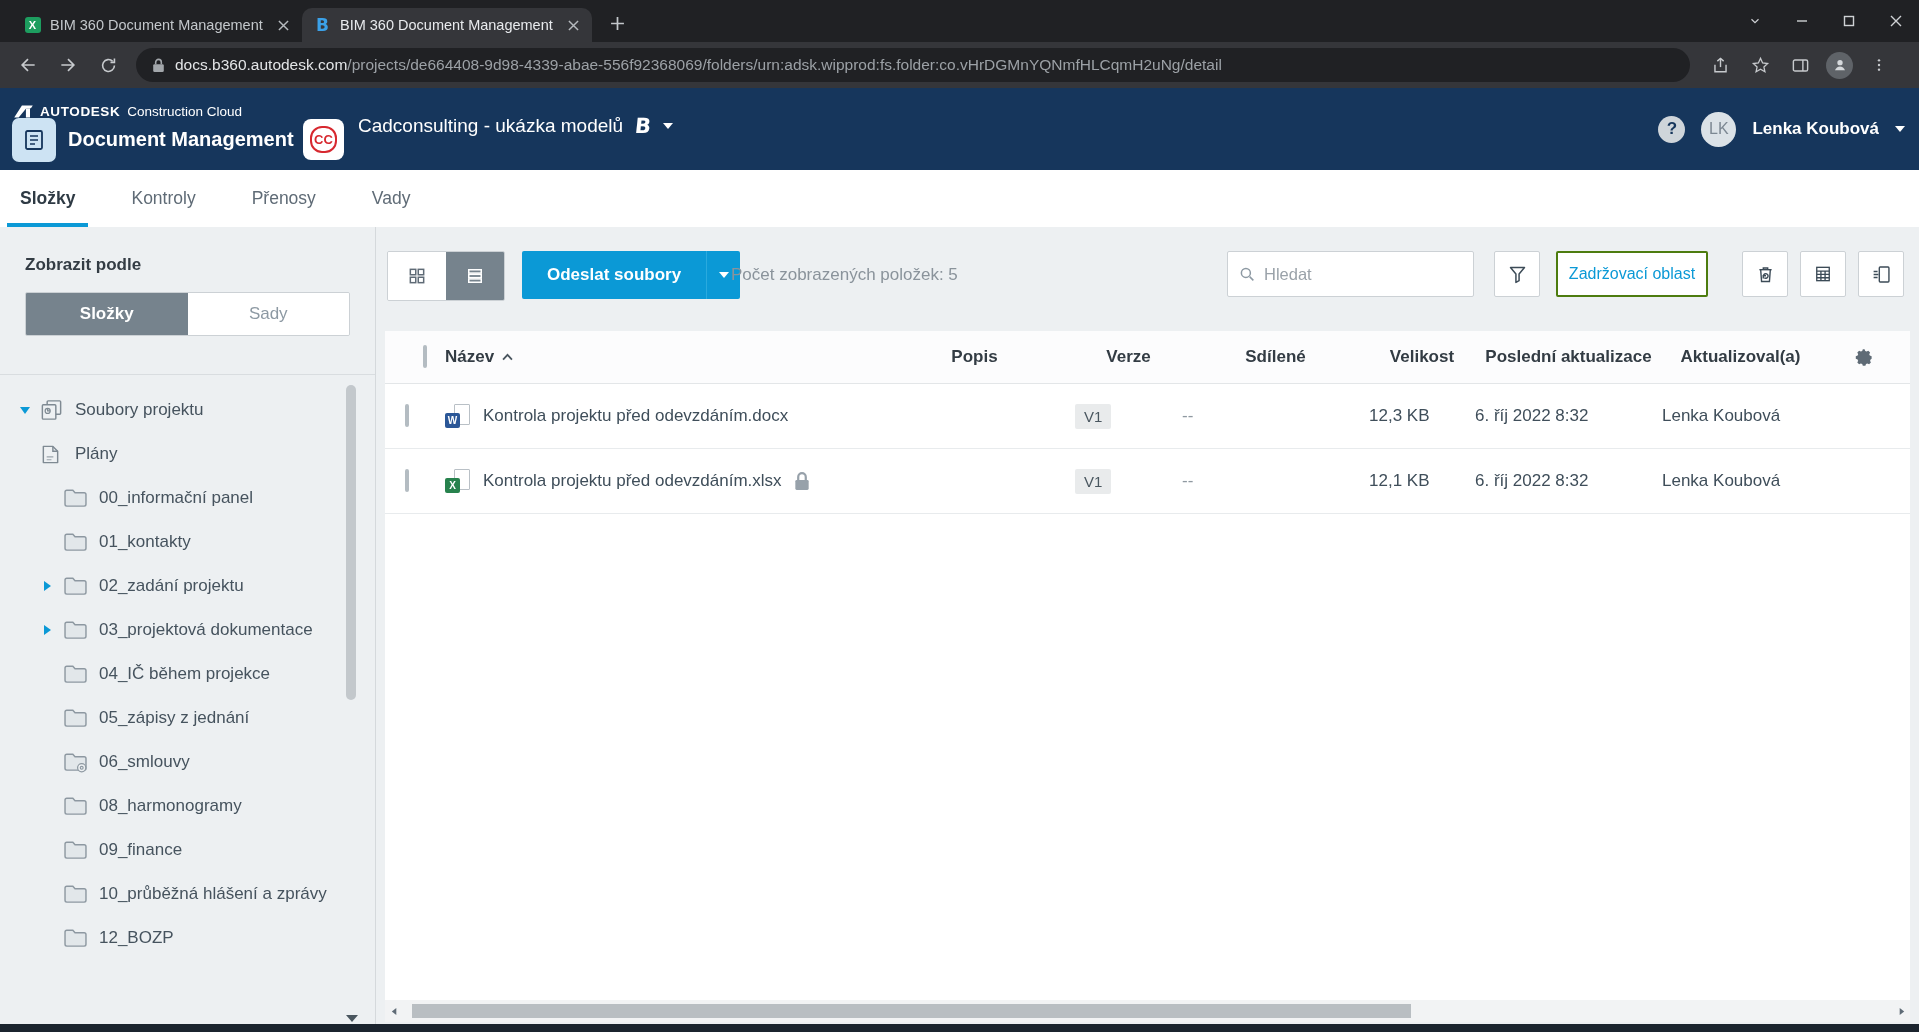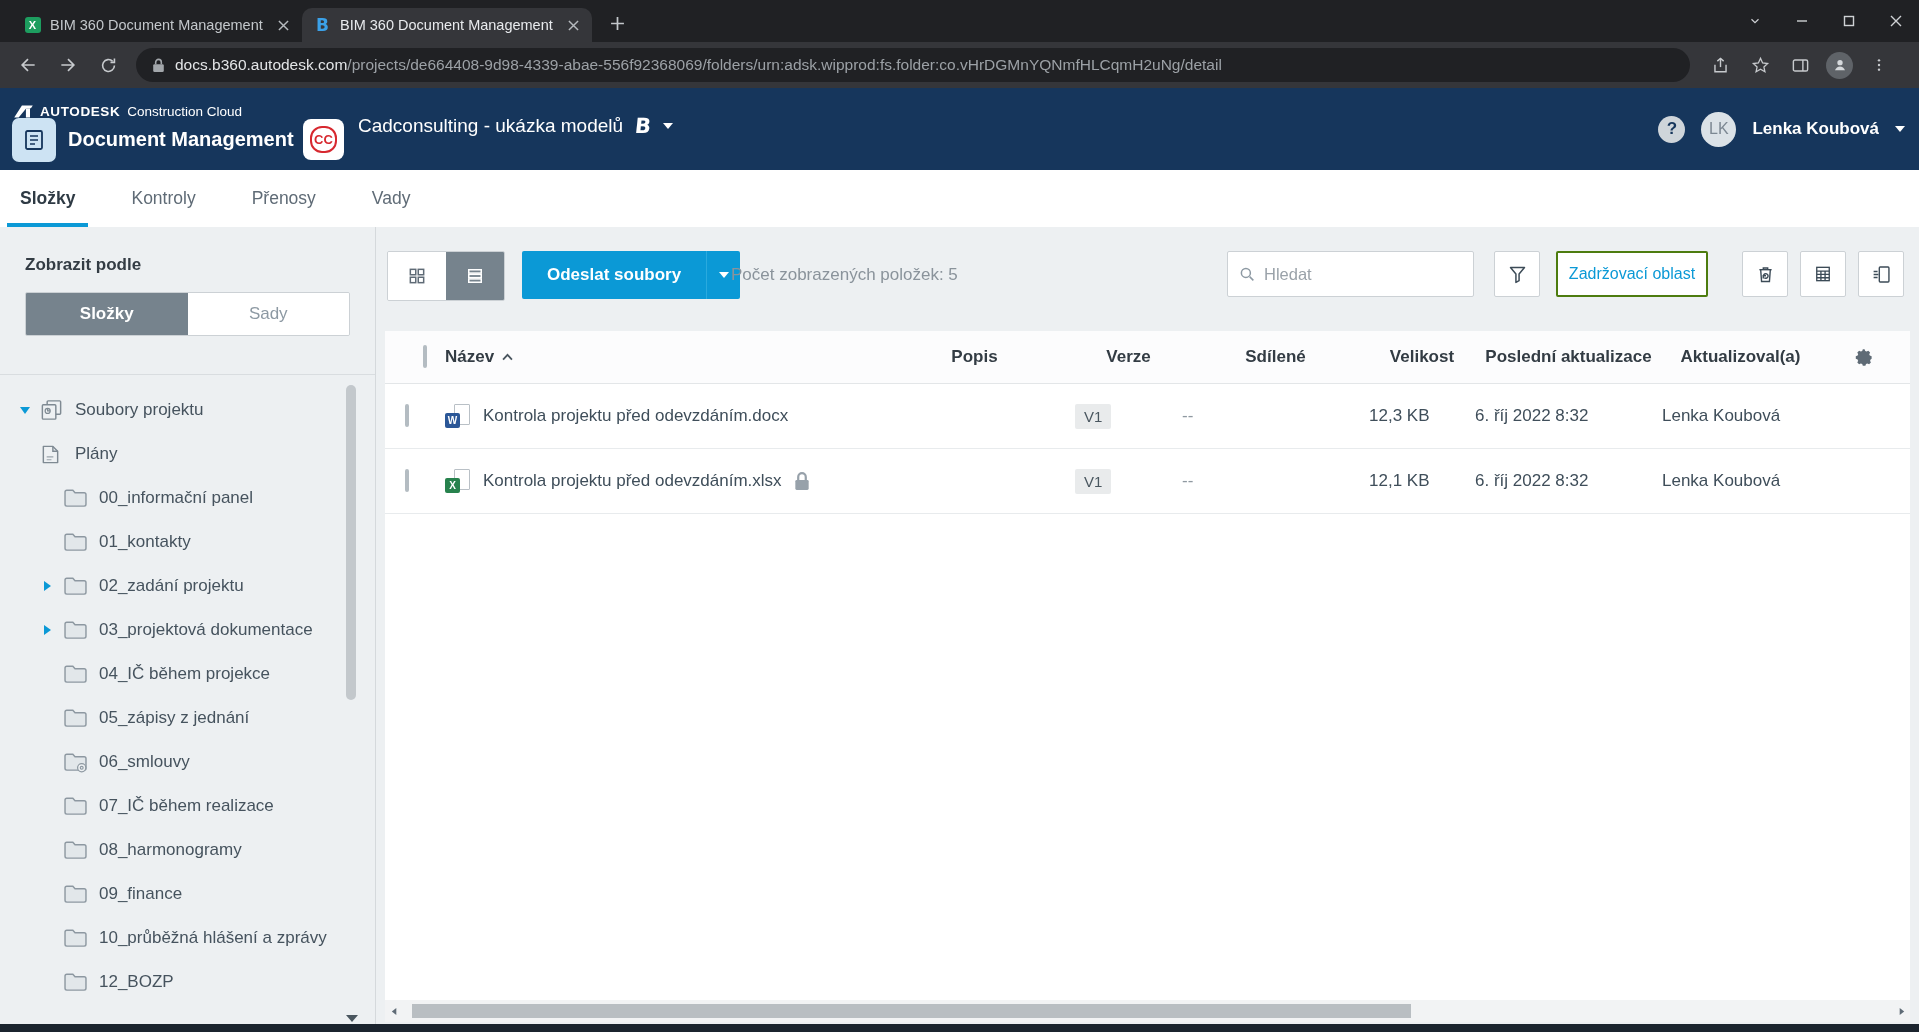--- a/index.html
+++ b/index.html
@@ -373,29 +373,20 @@
           <div class="titem lv1">
             <span class="tcaret"></span>
             <span class="ticon">
               <svg width="25" height="21" viewBox="0 0 26 22">
                 <path d="M2 4.2c0-1 .8-1.9 1.9-1.9h6.3l2.3 2.7h9.6c1 0 1.9.8 1.9 1.9v10.2c0 1-.8 1.9-1.9 1.9H3.9c-1 0-1.9-.8-1.9-1.9z" fill="#e2e7ea" stroke="#8d98a1" stroke-width="1.5"></path>
                 <circle cx="19.5" cy="16.5" r="4.3" fill="#edf0f2" stroke="#8d98a1" stroke-width="1.3"></circle>
                 <circle cx="19.5" cy="16.5" r="1.5" fill="none" stroke="#8d98a1" stroke-width="1.2"></circle>
               </svg>
             </span>
             <span>06_smlouvy</span>
-          </div>
-          <div class="titem lv1">
-            <span class="tcaret"></span>
-            <span class="ticon">
-              <svg width="25" height="20" viewBox="0 0 26 21">
-                <path d="M2 4.2c0-1 .8-1.9 1.9-1.9h6.3l2.3 2.7h9.6c1 0 1.9.8 1.9 1.9v10.2c0 1-.8 1.9-1.9 1.9H3.9c-1 0-1.9-.8-1.9-1.9z" fill="#e2e7ea" stroke="#8d98a1" stroke-width="1.5"></path>
-              </svg>
-            </span>
-            <span>07_IČ během realizace</span>
           </div>
           <div class="titem lv1">
             <span class="tcaret"></span>
             <span class="ticon">
               <svg width="25" height="20" viewBox="0 0 26 21">
                 <path d="M2 4.2c0-1 .8-1.9 1.9-1.9h6.3l2.3 2.7h9.6c1 0 1.9.8 1.9 1.9v10.2c0 1-.8 1.9-1.9 1.9H3.9c-1 0-1.9-.8-1.9-1.9z" fill="#e2e7ea" stroke="#8d98a1" stroke-width="1.5"></path>
               </svg>
             </span>
             <span>08_harmonogramy</span>
           </div>

